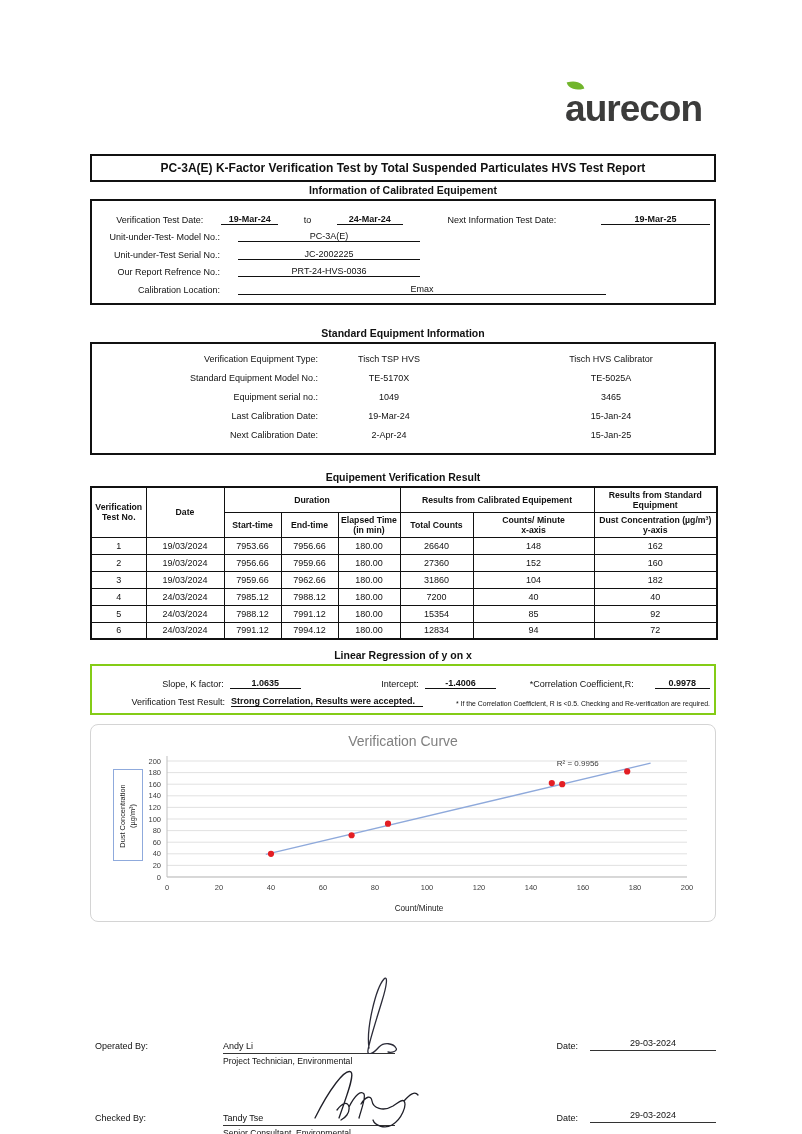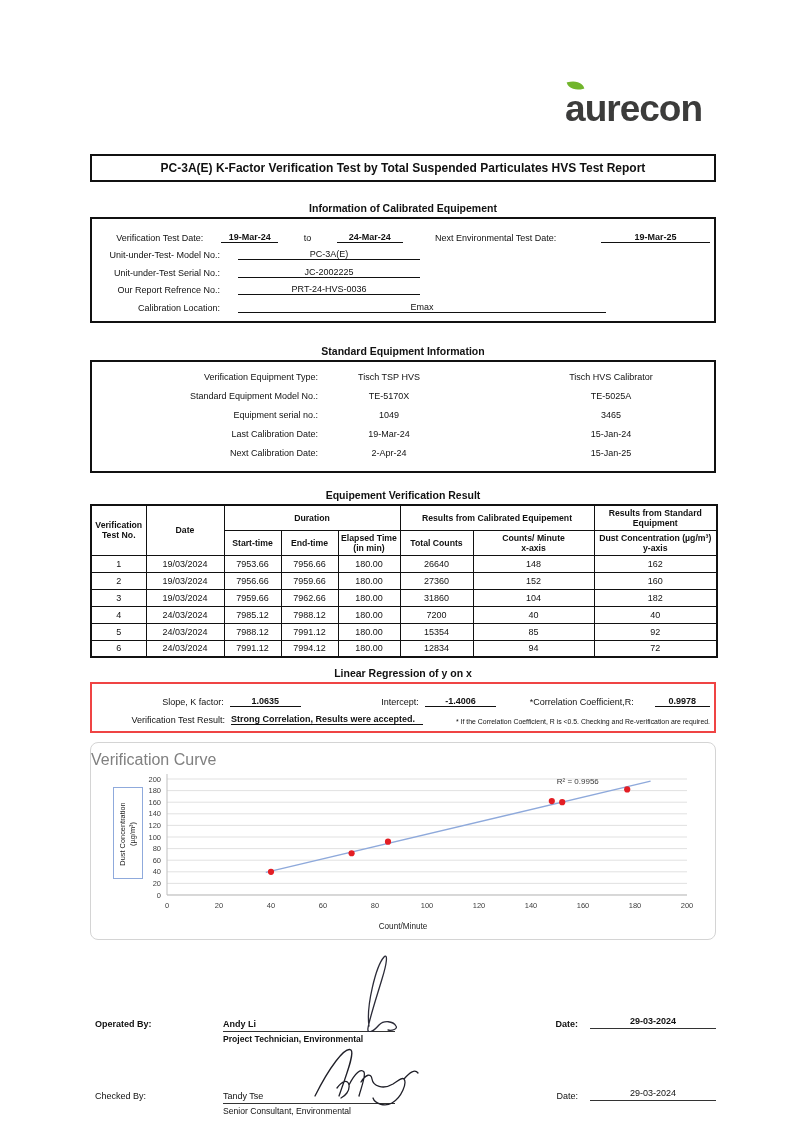--- a/index.html
+++ b/index.html
@@ -7,56 +7,56 @@
   body { height: 1134px; font-family: "Liberation Sans", sans-serif; font-size: 9px; color:#111; position: relative; overflow: hidden; }
   .content { width: 626px; margin-left: 90px; }
 
   
   .logo-row { height: 52px; margin: 84px 100px 0 0; display:flex; justify-content:flex-end;padding-left:44px; }
   .logo { position: relative; font-size: 37px; font-weight: bold; letter-spacing: -1px; line-height: 50px; color:#3c3c3b; }
   .leaf { position:absolute; left:3px; top:-4px; width:15px; height:11px; border-radius: 0 95% 0 95%; transform: rotate(-18deg); background:#71b52c; }
 
   
   .title-box { margin-top: 18px; border: 2px solid #111; text-align:center; font-weight:bold; font-size: 12px; padding: 5px 2px; }
-  .sec-head { text-align:center; font-weight:bold; font-size: 10.5px; margin-top: 20px; margin-bottom: 3px; }
+  .sec-head { text-align:center; font-weight:bold; font-size: 10.5px; margin-top: 2px; margin-bottom: 3px; }
 
   
   .ibox { border: 2px solid #111; padding: 6px 4px 8px 4px; }
   .irow { display:flex; align-items:flex-end; height: 17.5px; gap: 12px; }
   .ilab { text-align:right; padding-right: 6px; }
   .u { border-bottom: 1px solid #111; }
   .ctr { text-align:center; }
   .b { font-weight: bold; }
 
   
   .srow { display:flex; height: 19px; align-items:center; }
 
   
   table.res { border-collapse: collapse; border: 2px solid #111; width: 626px; table-layout: fixed; margin-top: 2px; }
   table.res th, table.res td { border: 1px solid #111; text-align:center; vertical-align: middle; }
   table.res th { font-weight: bold; font-size: 8.7px; padding: 2px 1px; }
   table.res td { font-size: 9px; height: 17px; padding: 1px; }
 
   
-  .regbox { border: 2px solid #ef4444; padding: 5px 4px 6px 4px; }
+  .regbox { border: 2px solid #84cc16; padding: 5px 4px 6px 4px; }
   .regrow { display:flex; align-items:flex-end; height: 18px; }
   .fnote { font-size: 6.9px; }
 
   
   .chartbox { margin-top: 9px; border: 1px solid #d4d4d4; border-radius: 8px; height: 198px; position: relative; background:#fff; }
-  .chart-title { font-size: 16px; color:#808080; padding-top: 8px; }
+  .chart-title { text-align:center; font-size: 14px; color:#808080; padding-top: 8px; }
   .chart-svg { position:absolute; left:0; top:26px; }
   svg { font-family: "Liberation Sans", sans-serif; }
   .ylab-box { position:absolute; left: 22px; top: 44px; width: 30px; height: 92px; border: 1px solid #8faadc; }
   .ylab-inner { position:absolute; width: 92px; height: 30px; left: -31px; top: 31px; transform: rotate(-90deg); text-align:center; font-size: 7.4px; line-height: 10px; color:#222; padding-top:4px; }
-  .xlab { position:absolute; left: 0; width: 624px; bottom: 8px; text-align:center; font-size: 8.2px; color:#222; }
+  .xlab { position:absolute; left: 16px; width: 624px; bottom: 8px; text-align:center; font-size: 8.2px; color:#222; }
 
   
   .sigrow { display:flex; align-items:flex-end; position:relative; margin-left: 5px; }
-  .sigrow.op { margin-top: 76px; font-weight: bold; }
+  .sigrow.op { margin-top: 116px; }
   .sigrow.ck { margin-top: 44px; }
   .siglab { width: 128px; margin-bottom: 15px; }
   .nameblock { width: 172px; position:relative; }
   .nameline { border-bottom: 1px solid #333; padding-bottom: 2px; }
   .subtitle { font-size: 8.6px; padding-top: 2px; }
   .sig-svg { position:absolute; pointer-events:none; }
   .sig-svg.op { right: -16px; bottom: 12px; }
   .sig-svg.ck { right: -42px; bottom: 10px; }
   .datewrap { margin-left: auto; display:flex; align-items:flex-end; margin-bottom: 15px; }
   .datelab { padding-right: 12px; }
@@ -78,21 +78,21 @@
 
     <div class="title-box">PC-3A(E) K-Factor Verification Test by Total Suspended Particulates HVS Test Report</div>
 
     <div class="sec-head">Information of Calibrated Equipement</div>
     <div class="ibox">
       <div class="irow">
         <span class="ilab" style="width:130px">Verification Test Date:</span>
         <span class="u ctr b" style="width:66px">19-Mar-24</span>
         <span class="ctr" style="width:40px">to</span>
         <span class="u ctr b" style="width:76px">24-Mar-24</span>
-        <span class="ilab" style="margin-left:auto; width:170px">Next Environmental Test Date:</span>
+        <span class="ilab" style="margin-left:auto; width:170px">Next Information Test Date:</span>
         <span style="width:17px"></span>
         <span class="u ctr b" style="width:126px">19-Mar-25</span>
       </div>
       <div class="irow">
         <span class="ilab" style="width:130px">Unit-under-Test- Model No.:</span>
         <span class="u ctr" style="width:182px">PC-3A(E)</span>
       </div>
       <div class="irow">
         <span class="ilab" style="width:130px">Unit-under-Test Serial No.:</span>
         <span class="u ctr" style="width:182px">JC-2002225</span>

